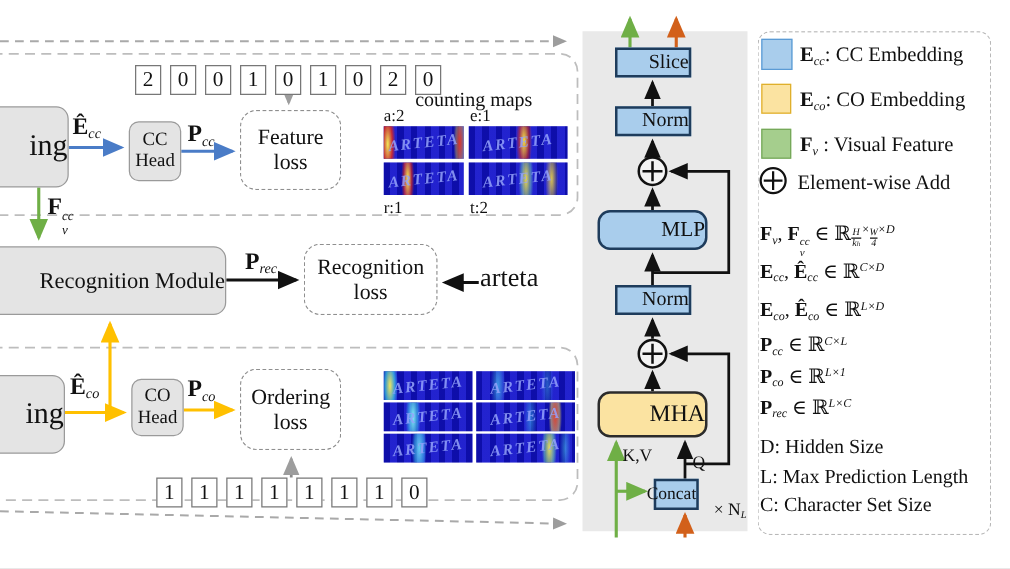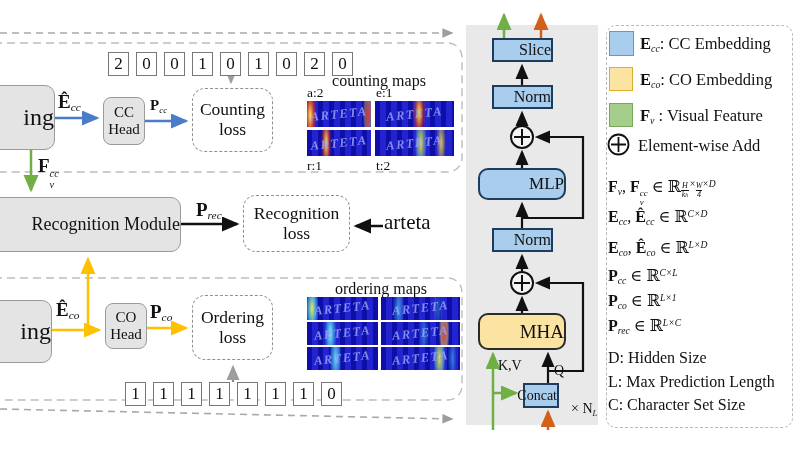--- a/index.html
+++ b/index.html
@@ -127,24 +127,24 @@
   <div class="box grey" style="left:-45px;top:85px;width:100px;height:65px;font-size:24px;padding-left:42px">
       <span>ing</span>
     </div>
 
   <div class="lbl" style="left:58px;top:91px;font-size:19px"><b>Ê</b><sub>cc</sub></div>
 
   <div class="box grey" style="left:103px;top:97px;width:42px;height:48px;font-size:15px;border-radius:8px">
       <span>CC Head</span>
     </div>
 
-  <div class="lbl" style="left:150px;top:97px;font-size:15px"><b>P</b><sub>cc</sub></div>
+  <div class="lbl" style="left:150px;top:97px;font-size:19px"><b>P</b><sub>cc</sub></div>
 
   <div class="box loss" style="left:192px;top:88px;width:81px;height:64px">
-      <span>Counting loss</span>
+      <span>Feature loss</span>
     </div>
 
   <div class="numrow" style="left:108px;top:52px">
     <div class="cell">2</div>
     <div class="cell">0</div>
     <div class="cell">0</div>
     <div class="cell">1</div>
     <div class="cell">0</div>
     <div class="cell">1</div>
     <div class="cell">0</div>
@@ -209,21 +209,20 @@
     <div class="cell">1</div>
     <div class="cell">1</div>
     <div class="cell">1</div>
     <div class="cell">1</div>
     <div class="cell">1</div>
     <div class="cell">1</div>
     <div class="cell">1</div>
     <div class="cell">0</div>
   </div>
 
-  <div class="maptitle" style="left:303px;top:280px;width:156px">ordering maps</div>
   <div class="mapgrid" style="left:307px;top:297px;grid-template-columns:71px 79px;grid-template-rows:23px 23px 23px;gap:2px 3px">
     <div class="hm hm-o1">
         <span class="wm">ARTETA</span>
       </div>
     <div class="hm hm-o2">
         <span class="wm">ARTETA</span>
       </div>
     <div class="hm hm-o3">
         <span class="wm">ARTETA</span>
       </div>

